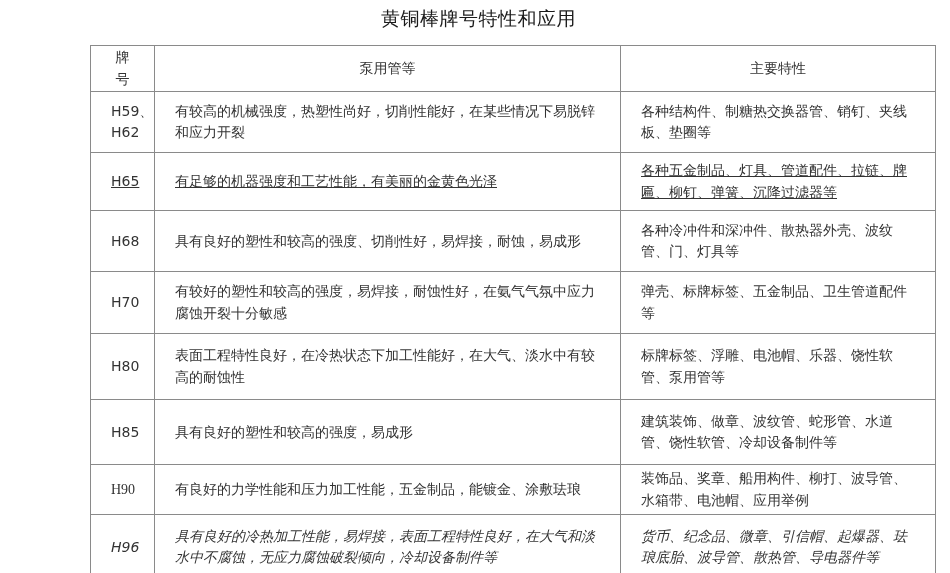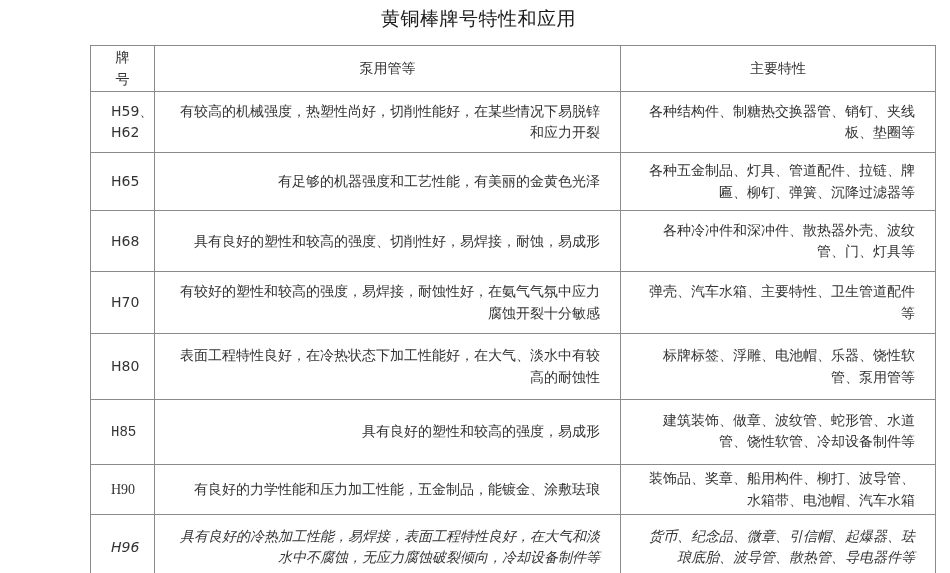--- a/index.html
+++ b/index.html
@@ -35,27 +35,27 @@
   }
   table.grades th {
     font-weight: normal;
     text-align: center;
     height: 32px;
   }
   td.grade-cell {
     text-align: left;
     white-space: pre-line;
   }
-  td.features-cell, td.apps-cell { text-align: right; }
+  td.features-cell, td.apps-cell { text-align: left; }
   tbody tr:nth-child(1) { height: 61px; }
-  tbody tr:nth-child(2) { height: 58px; }
+  tbody tr:nth-child(2) { height: 58px; text-decoration: underline; }
   tbody tr:nth-child(3) { height: 61px; }
   tbody tr:nth-child(4) { height: 62px; }
   tbody tr:nth-child(5) { height: 66px; }
-  tbody tr:nth-child(6) { height: 65px; font-family: Liberation Mono, monospace; }
+  tbody tr:nth-child(6) { height: 65px; }
   tbody tr:nth-child(7) { height: 50px; font-family: Liberation Serif, serif; }
   tbody tr:nth-child(8) { height: 65px; font-style: italic; }
 </style>
 </head>
 <body>
 
 <div class="page">
 
   <h1 class="page-title">黄铜棒牌号特性和应用</h1>
 
@@ -85,36 +85,36 @@
         <td class="apps-cell">各种五金制品、灯具、管道配件、拉链、牌匾、柳钉、弹簧、沉降过滤器等</td>
       </tr>
       <tr>
         <td class="grade-cell">H68</td>
         <td class="features-cell">具有良好的塑性和较高的强度、切削性好，易焊接，耐蚀，易成形</td>
         <td class="apps-cell">各种冷冲件和深冲件、散热器外壳、波纹管、门、灯具等</td>
       </tr>
       <tr>
         <td class="grade-cell">H70</td>
         <td class="features-cell">有较好的塑性和较高的强度，易焊接，耐蚀性好，在氨气气氛中应力腐蚀开裂十分敏感</td>
-        <td class="apps-cell">弹壳、汽车水箱、主要特性、卫生管道配件等</td>
+        <td class="apps-cell">弹壳、标牌标签、五金制品、卫生管道配件等</td>
       </tr>
       <tr>
         <td class="grade-cell">H80</td>
         <td class="features-cell">表面工程特性良好，在冷热状态下加工性能好，在大气、淡水中有较高的耐蚀性</td>
         <td class="apps-cell">标牌标签、浮雕、电池帽、乐器、饶性软管、泵用管等</td>
       </tr>
       <tr>
         <td class="grade-cell">H85</td>
         <td class="features-cell">具有良好的塑性和较高的强度，易成形</td>
         <td class="apps-cell">建筑装饰、做章、波纹管、蛇形管、水道管、饶性软管、冷却设备制件等</td>
       </tr>
       <tr>
         <td class="grade-cell">H90</td>
         <td class="features-cell">有良好的力学性能和压力加工性能，五金制品，能镀金、涂敷珐琅</td>
-        <td class="apps-cell">装饰品、奖章、船用构件、柳打、波导管、水箱带、电池帽、汽车水箱</td>
+        <td class="apps-cell">装饰品、奖章、船用构件、柳打、波导管、水箱带、电池帽、应用举例</td>
       </tr>
       <tr>
         <td class="grade-cell">H96</td>
         <td class="features-cell">具有良好的冷热加工性能，易焊接，表面工程特性良好，在大气和淡水中不腐蚀，无应力腐蚀破裂倾向，冷却设备制件等</td>
         <td class="apps-cell">货币、纪念品、微章、引信帽、起爆器、珐琅底胎、波导管、散热管、导电器件等</td>
       </tr>
     </tbody>
   </table>
 
 </div>

